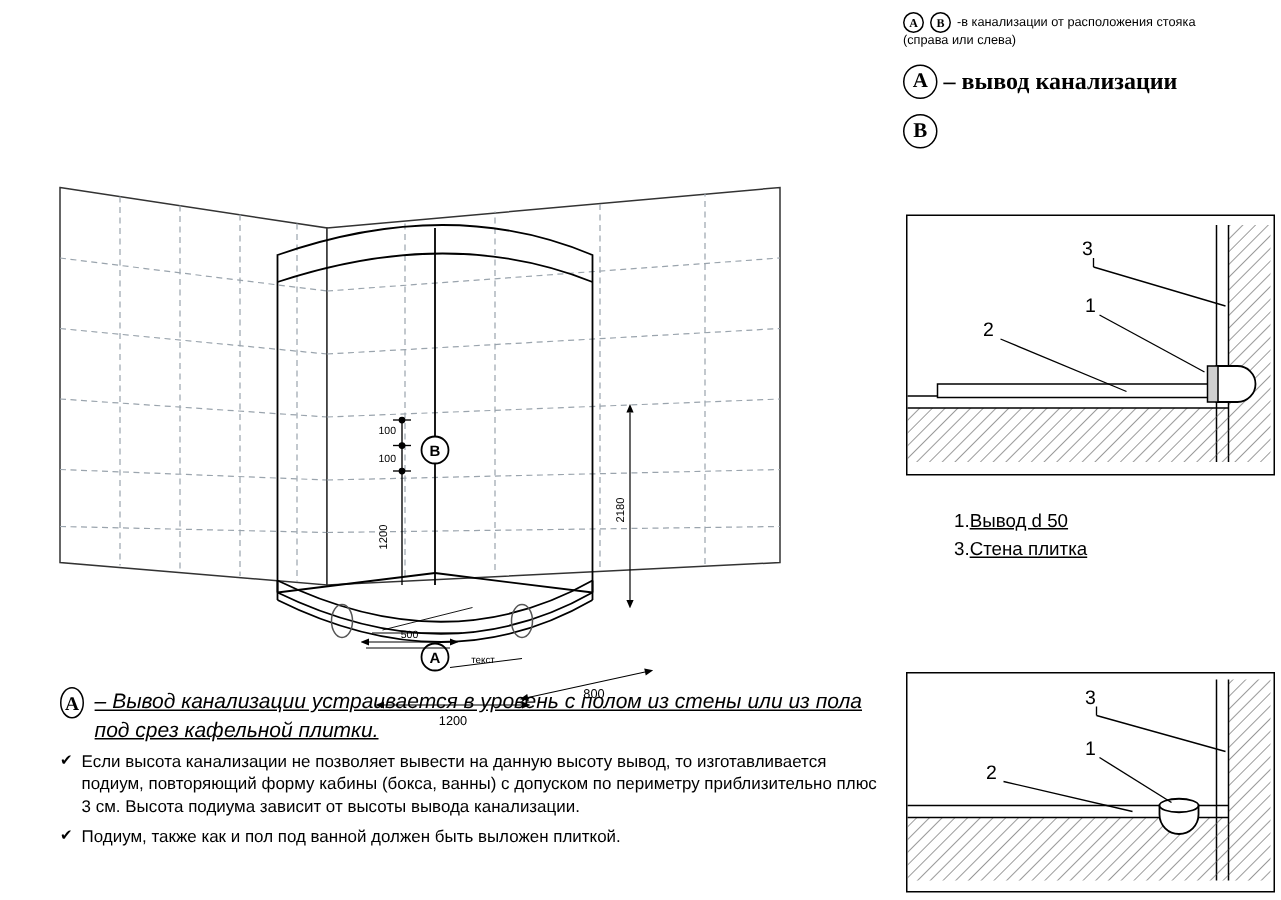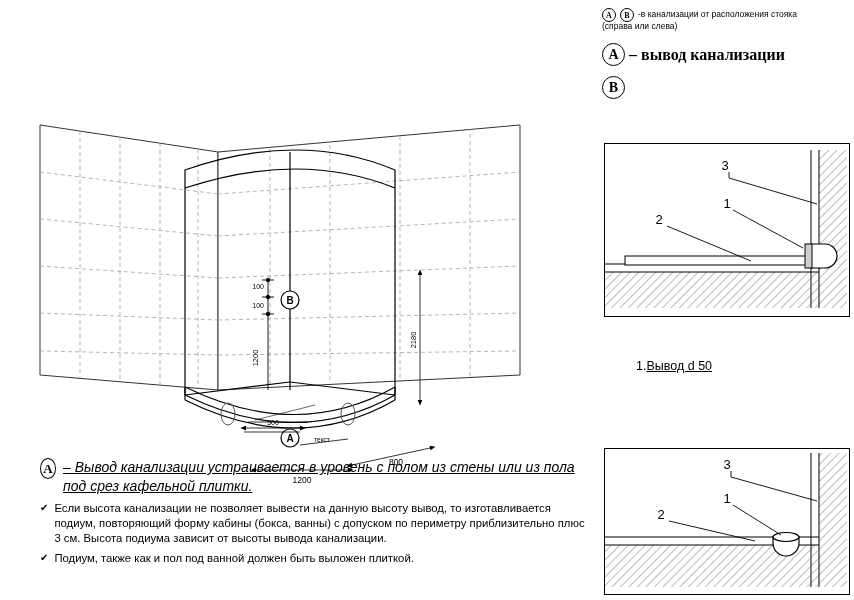--- a/index.html
+++ b/index.html
@@ -39,21 +39,21 @@
   #notes li{display:flex;gap:6px;margin-bottom:5px;}
   #notes li .chk{font-size:10px;line-height:1.35;}
   #notes li .txt{flex:1;}
 
   
   .panel{border:1px solid #000;background:#fff;}
   #panel1{left:604px;top:143px;width:244px;height:172px;}
   #panel2{left:604px;top:448px;width:244px;height:145px;}
 
   
-  #detail-list{left:636px;top:357px;width:200px;font-size:12.5px;line-height:1.55;}
+  #detail-list{left:636px;top:338px;width:200px;font-size:12.5px;line-height:1.55;}
   #detail-list .item{white-space:nowrap;}
   #detail-list .item u{text-decoration:underline;}
 
   svg{display:block;overflow:visible;}
   text{font-family:"Liberation Sans", sans-serif;}
 </style>
 </head>
 <body>
 
 <div class="abs" id="legend">
@@ -225,20 +225,23 @@
   <text x="120" y="26" font-size="13" text-anchor="middle">3</text>
   <text x="122" y="64" font-size="13" text-anchor="middle">1</text>
   <text x="54" y="80" font-size="13" text-anchor="middle">2</text>
 </svg>
 </div>
 
 <div class="abs" id="detail-list">
   <div class="item">
     <span>1.</span><u>Вывод d 50</u>
   </div>
+  <div class="item">
+    <span>3.</span><u>Стена плитка</u>
+  </div>
 </div>
 
 <div class="abs panel" id="panel2">
 <svg width="242" height="143" viewBox="0 0 242 143">
   <defs>
     <pattern id="hp2" width="6" height="6" patternUnits="userSpaceOnUse" patternTransform="rotate(45)">
       <line x1="0" y1="0" x2="0" y2="6" stroke="#555" stroke-width="0.8"></line>
     </pattern>
   </defs>
   <polygon points="214,4 242,4 242,138 214,138" fill="url(#hp2)" stroke="none"></polygon>

